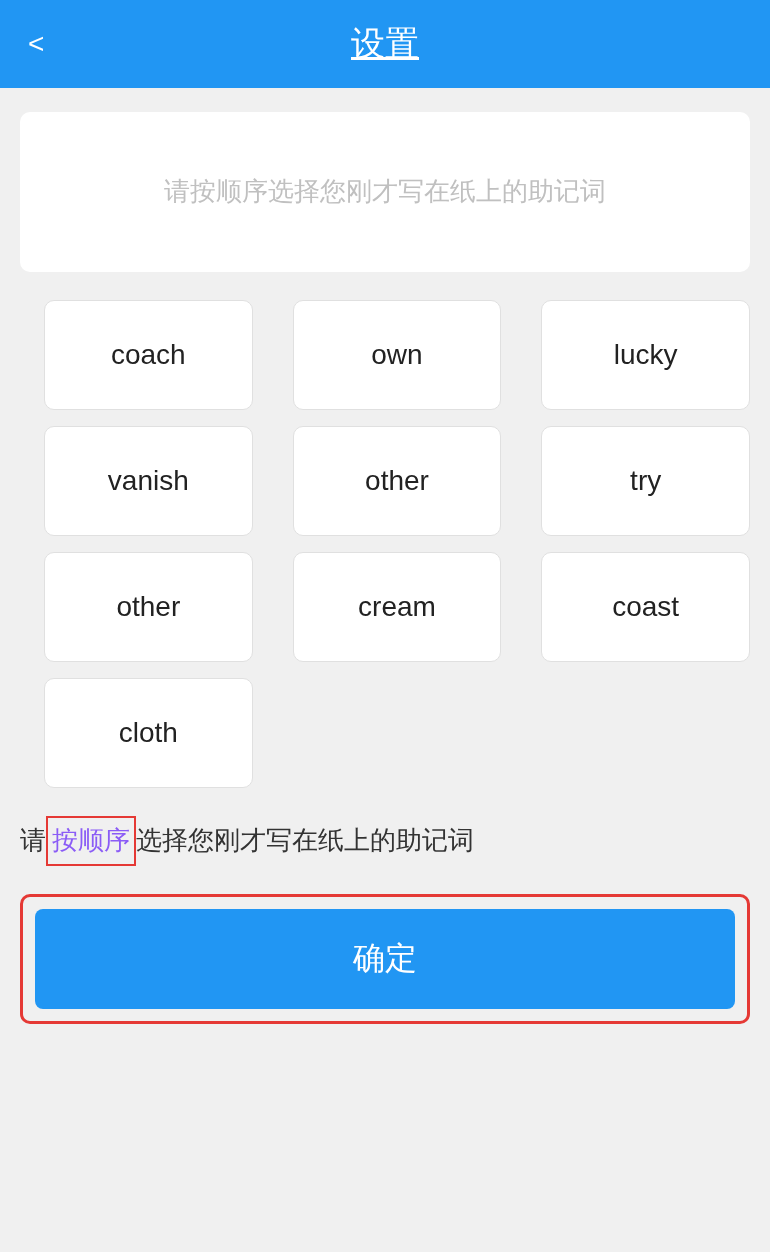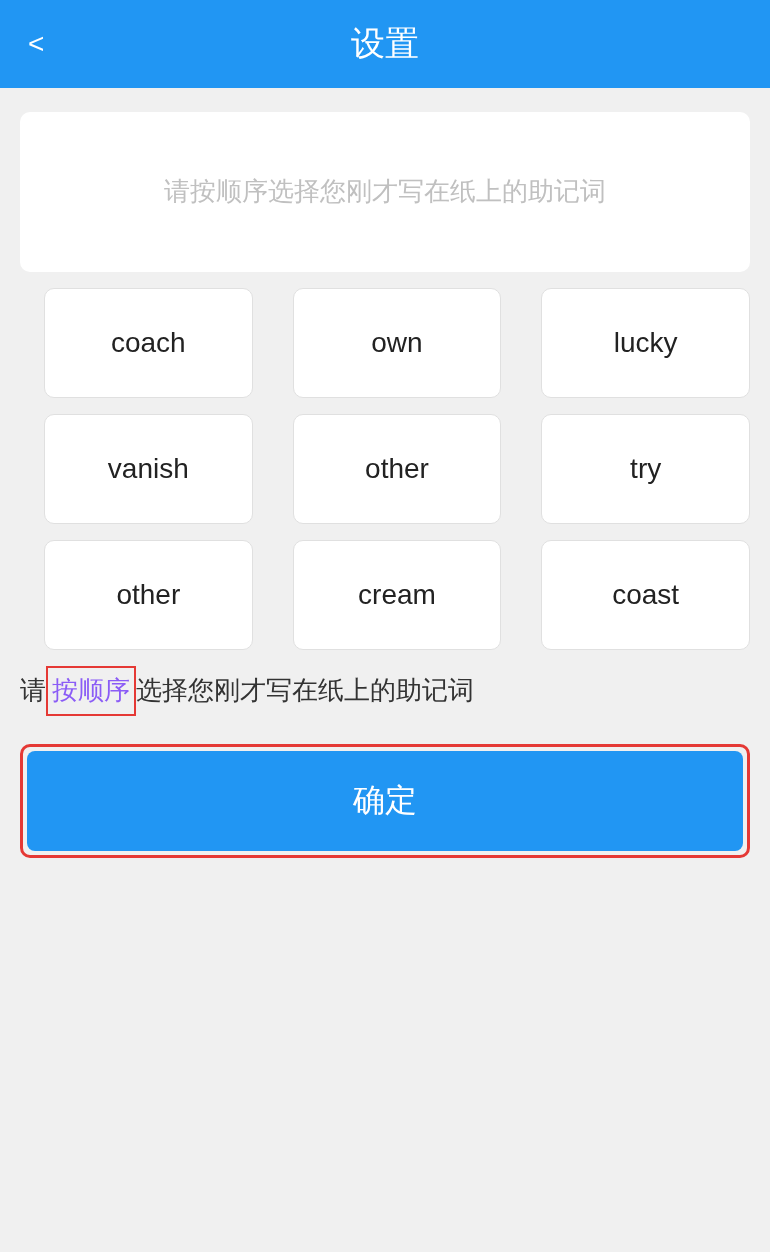--- a/index.html
+++ b/index.html
@@ -33,28 +33,29 @@
       color: white;
       font-size: 28px;
       cursor: pointer;
       padding: 8px;
     }
 
     .header-title {
       color: white;
       font-size: 34px;
       font-weight: 500;
+      text-decoration: underline;
     }
 
     .main-content {
       flex: 1;
       padding: 24px 20px;
       display: flex;
       flex-direction: column;
-      gap: 16px;
+      gap: 28px;
       background-color: #f0f0f0;
     }
 
     .mnemonic-input-area {
       background-color: white;
       border-radius: 10px;
       padding: 24px;
       min-height: 160px;
       display: flex;
       align-items: center;
@@ -103,22 +104,22 @@
     .hint-highlight {
       border: 2px solid #e53935;
       padding: 2px 4px;
       color: #8b5cf6;
       display: inline-block;
     }
 
     .confirm-btn-wrapper {
       border: 3px solid #e53935;
       border-radius: 10px;
-      padding: 4px;
-      margin-top: 12px;
+      padding: 12px;
+      margin-top: 0;
     }
 
     .confirm-btn {
       background-color: #2196F3;
       border: none;
       border-radius: 8px;
       width: 100%;
       padding: 28px;
       font-size: 32px;
       color: white;
@@ -143,20 +144,21 @@
   <div class="word-grid">
   <button class="word-btn">coach</button>
       <button class="word-btn">own</button>
       <button class="word-btn">lucky</button>
       <button class="word-btn">vanish</button>
       <button class="word-btn">other</button>
       <button class="word-btn">try</button>
       <button class="word-btn">other</button>
       <button class="word-btn">cream</button>
       <button class="word-btn">coast</button>
+      <button class="word-btn">cloth</button>
     </div>
 
   <div class="hint-text">
     <span>请</span>
       <span class="hint-highlight">按顺序</span>
       <span>选择您刚才写在纸上的助记词</span>
   </div>
 
   <div class="confirm-btn-wrapper">
     <button class="confirm-btn">确定</button>

